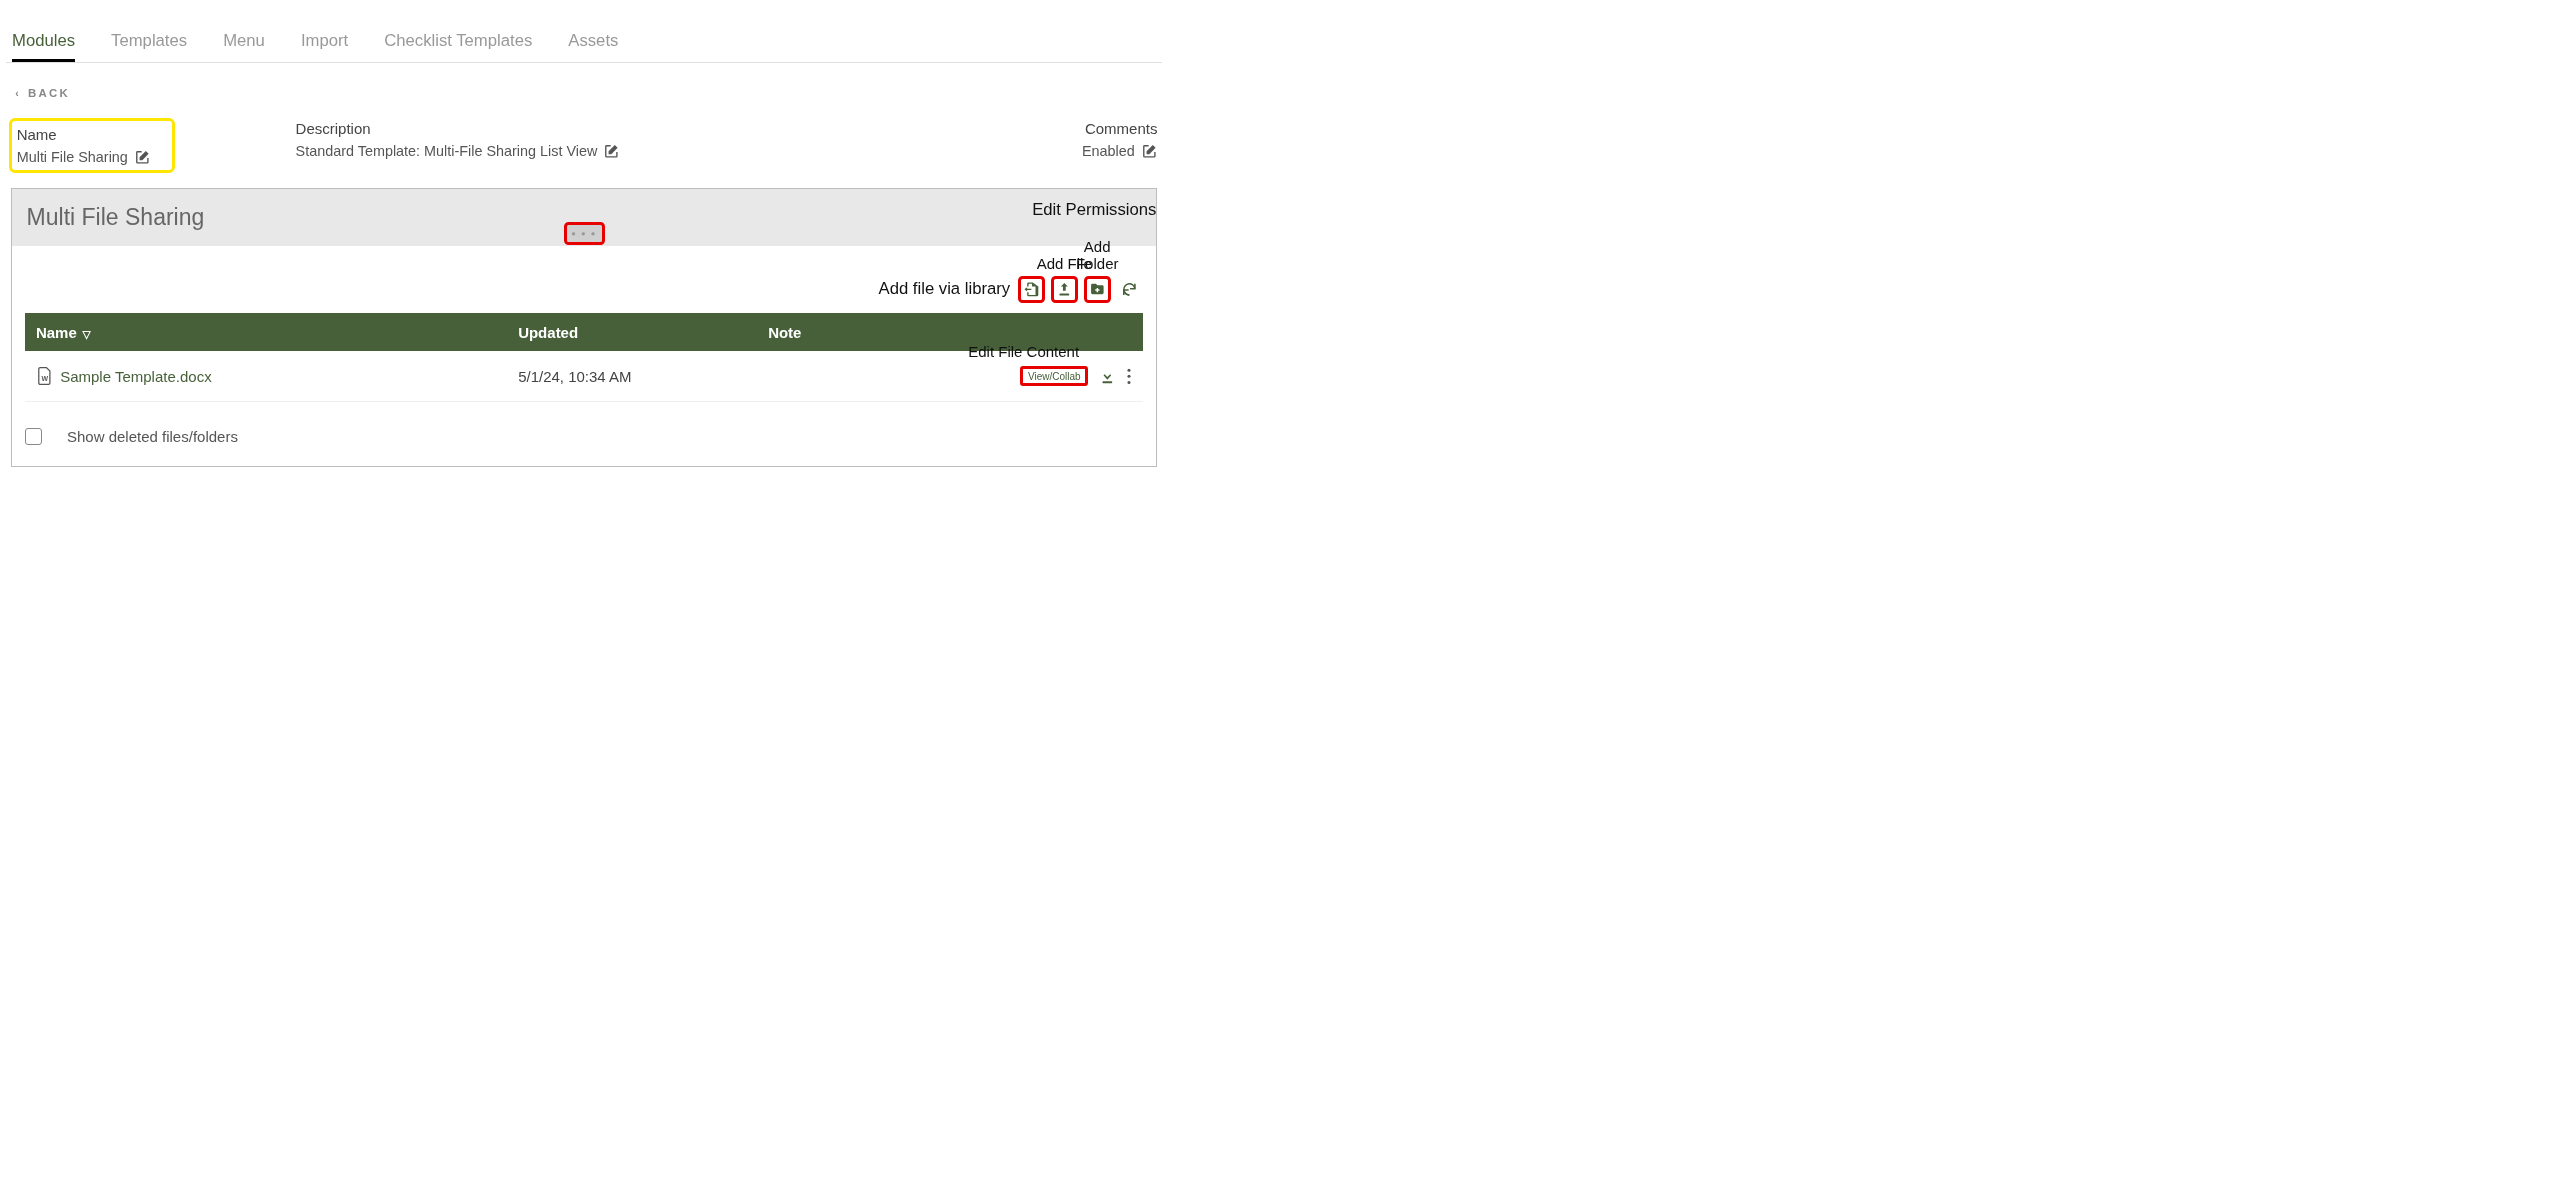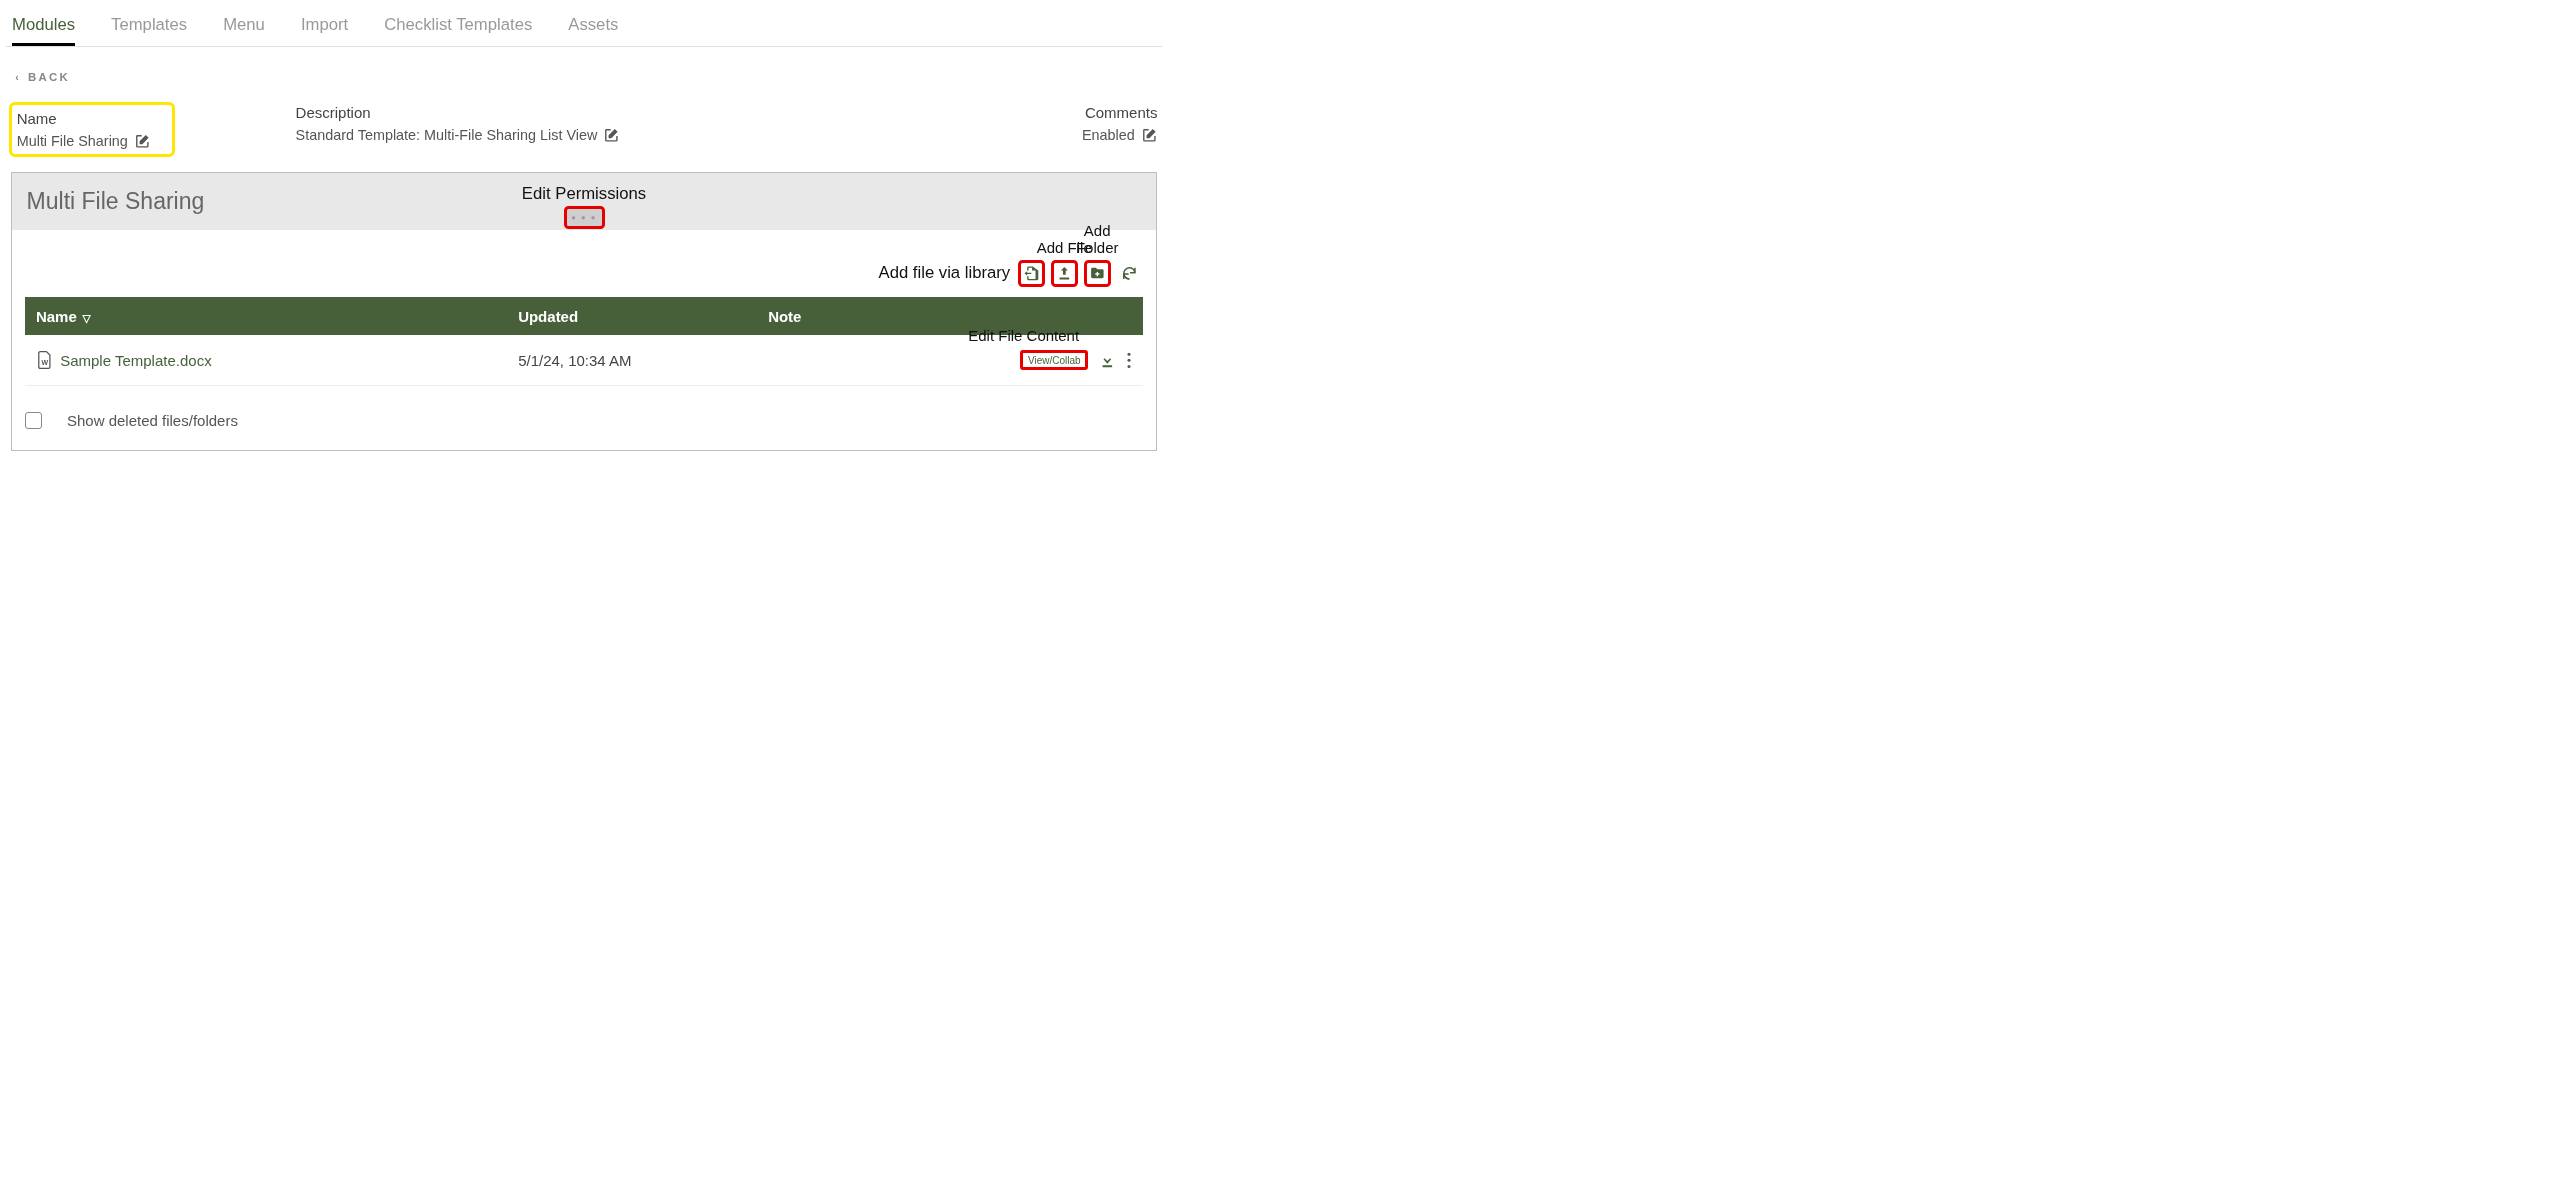--- a/index.html
+++ b/index.html
@@ -14,21 +14,21 @@
   * { box-sizing: border-box; }
   body {
     margin: 0;
     font-family: "Segoe UI", "Helvetica Neue", Arial, sans-serif;
     color: #333;
     background: #fff;
   }
   .page {
     width: 1168px;
     margin: 0;
-    padding: 0 6px;
+    padding: 16px 6px;
   }
 
   
   .tabs {
     display: flex;
     gap: 36px;
     padding: 9px 6px 0 6px;
     border-bottom: 0.8px solid var(--light-gray);
   }
   .tab {
@@ -125,21 +125,21 @@
     font-size: 16.7px;
     color: #111;
     text-align: center;
   }
   .edit-perm-wrap {
     position: relative;
     text-align: center;
     margin-top: -46px;
     margin-bottom: 7.6px;
   }
-  .edit-perm-wrap .callout-label { margin-bottom: 1.5px; }
+  .edit-perm-wrap .callout-label { margin-bottom: 1.5px; text-align: right; }
 
   .dots-btn {
     display: inline-flex;
     align-items: center;
     justify-content: center;
     width: 41px;
     height: 23px;
     background: #d0d0d0;
     border-radius: 0 0 23px 23px;
     border: 3px solid var(--red);

